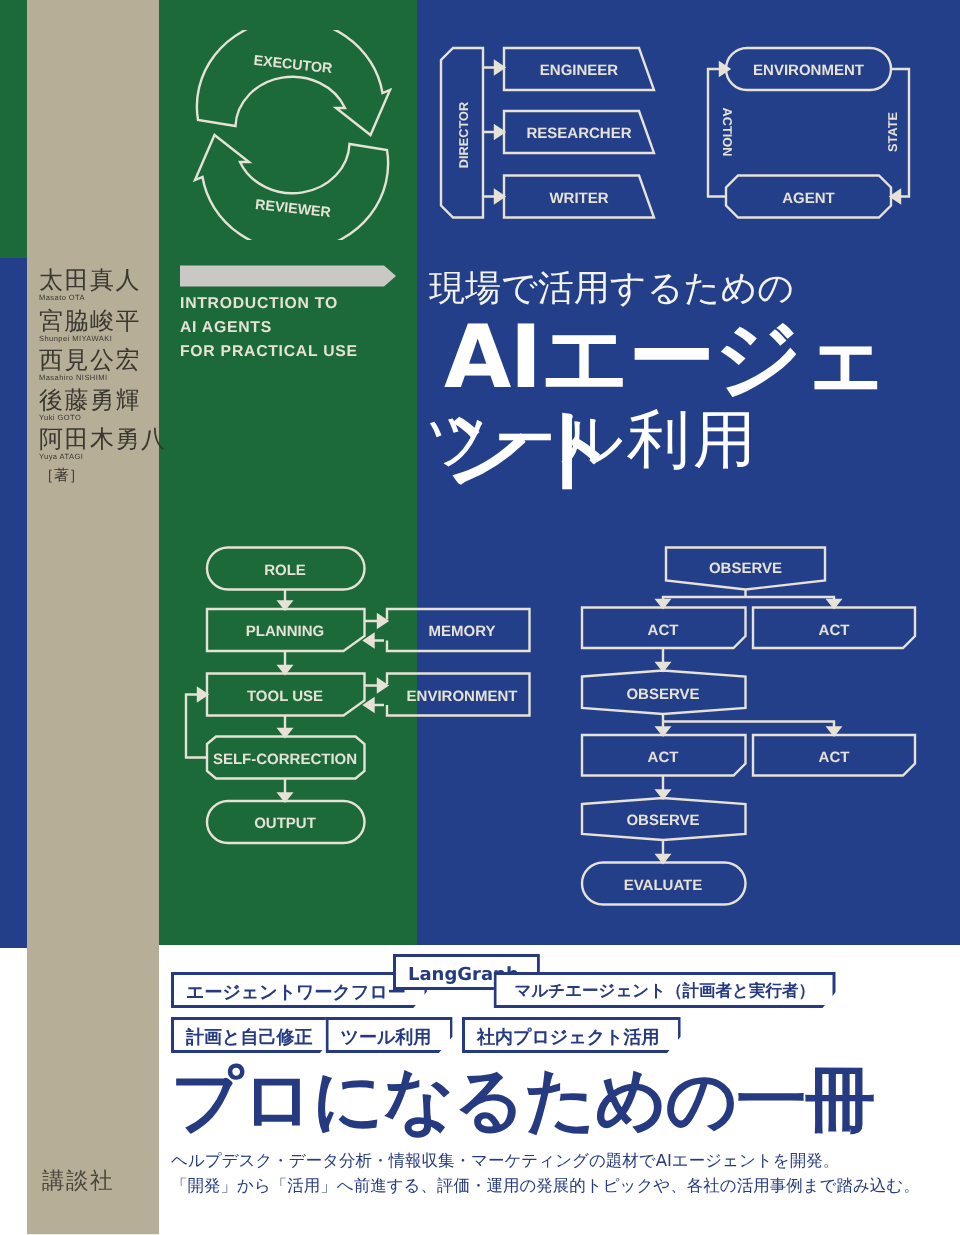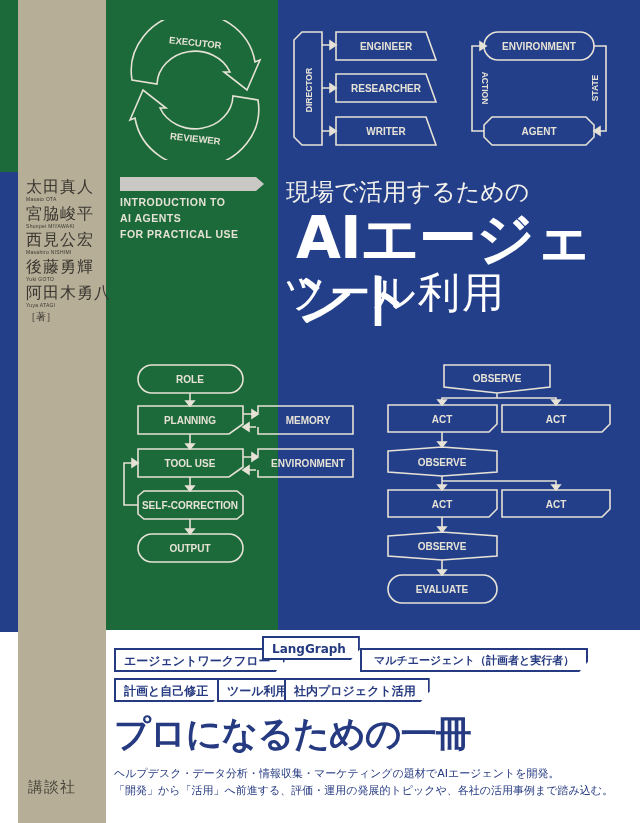--- a/index.html
+++ b/index.html
@@ -13,21 +13,21 @@
   svg text{font-family:"Liberation Sans",sans-serif;font-weight:bold;fill:#e6e2d6;}
   .author{position:absolute;left:26px;color:#3a3630;}
   .author .jp{font-size:16px;font-weight:normal;line-height:18px;letter-spacing:1px;}
   .author .en{font-size:5px;line-height:6px;letter-spacing:0.3px;font-family:"Liberation Sans",sans-serif;}
   .subtitle-en{position:absolute;left:120px;top:194px;font-size:10.5px;line-height:16px;}
   .title1{position:absolute;left:286px;top:176px;font-size:24px;color:#f4f2ec;letter-spacing:0px;font-weight:normal;}
   .title2{position:absolute;left:296px;top:208px;font-size:58px;color:#ffffff;font-weight:bold;letter-spacing:-1px;line-height:60px;}
   .title3{position:absolute;left:284px;top:268px;font-size:42px;color:#ffffff;font-weight:normal;letter-spacing:2px;line-height:50px;}
   .tag{position:absolute;height:22px;border:2px solid #253a80;color:#253a80;font-size:12px;font-weight:bold;line-height:22px;padding:0 12px 0 8px;box-sizing:border-box;height:24px;background:#fff;
        clip-path:polygon(0 0,100% 0,100% 55%,calc(100% - 9px) 100%,0 100%);}
-  .headline{position:absolute;left:114px;top:708px;font-size:36px;font-weight:bold;color:#253a80;letter-spacing:-1px;line-height:52px;}
+  .headline{position:absolute;left:114px;top:708px;font-size:47px;font-weight:bold;color:#253a80;letter-spacing:-1px;line-height:52px;}
   .desc{position:absolute;left:114px;font-size:11px;color:#253a80;line-height:16px;white-space:nowrap;}
   .publisher{position:absolute;left:28px;top:778px;font-size:15px;color:#4a463c;letter-spacing:1px;}
 </style>
 </head>
 <body>
 
 <div class="abs green" style="left:0;top:0;width:18px;height:172px;"></div>
 <div class="abs blue" style="left:0;top:172px;width:18px;height:460px;"></div>
 <div class="abs beige" style="left:18px;top:0;width:88px;height:823px;"></div>
 <div class="abs green" style="left:106px;top:0;width:172px;height:630px;"></div>
@@ -155,23 +155,23 @@
   <text x="62" y="106" font-size="10" text-anchor="middle">OBSERVE</text>
   <text x="62" y="148" font-size="10" text-anchor="middle">ACT</text>
   <text x="176" y="148" font-size="10" text-anchor="middle">ACT</text>
   <text x="62" y="190" font-size="10" text-anchor="middle">OBSERVE</text>
   <text x="62" y="233" font-size="10" text-anchor="middle">EVALUATE</text>
 </svg>
 
 <div>
   <div class="tag" style="left:114px;top:648px;">エージェントワークフロー</div>
   <div class="tag" style="left:262px;top:636px;">LangGraph</div>
-  <div class="tag" style="left:360px;top:648px;font-size:11px;padding-left:12px;">マルチエージェント（計画者と実行者）</div>
+  <div class="tag" style="left:329px;top:648px;font-size:11px;padding-left:12px;">マルチエージェント（計画者と実行者）</div>
   <div class="tag" style="left:114px;top:678px;">計画と自己修正</div>
   <div class="tag" style="left:217px;top:678px;">ツール利用</div>
-  <div class="tag" style="left:284px;top:678px;">社内プロジェクト活用</div>
+  <div class="tag" style="left:308px;top:678px;">社内プロジェクト活用</div>
 </div>
 
 <div class="headline">プロになるための一冊</div>
 <div class="desc" style="top:766px;">ヘルプデスク・データ分析・情報収集・マーケティングの題材でAIエージェントを開発。</div>
 <div class="desc" style="top:783px;">「開発」から「活用」へ前進する、評価・運用の発展的トピックや、各社の活用事例まで踏み込む。</div>
 
 <div class="publisher">講談社</div>
 
 </body></html>

